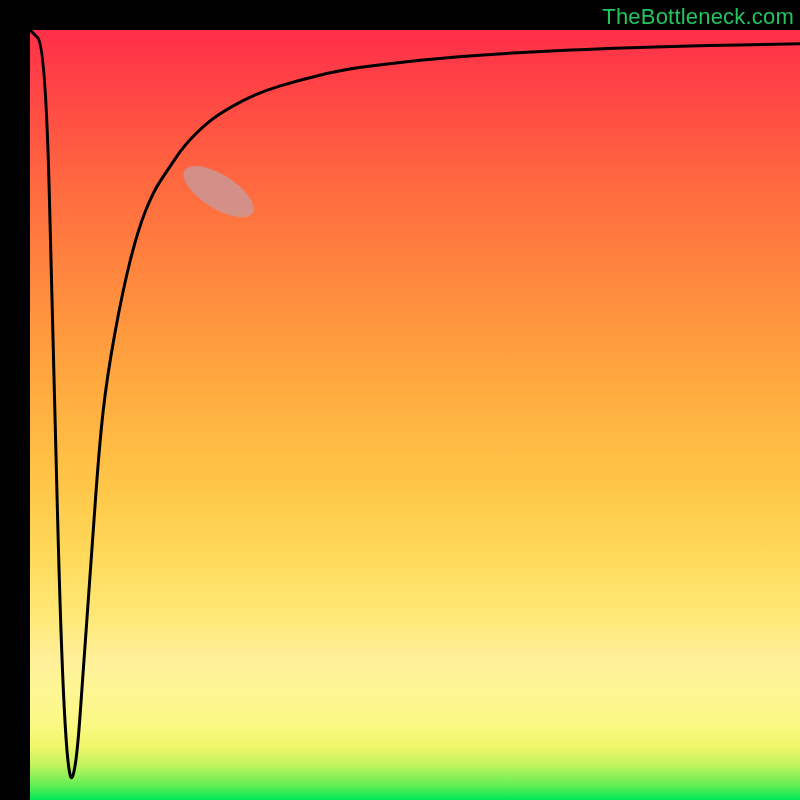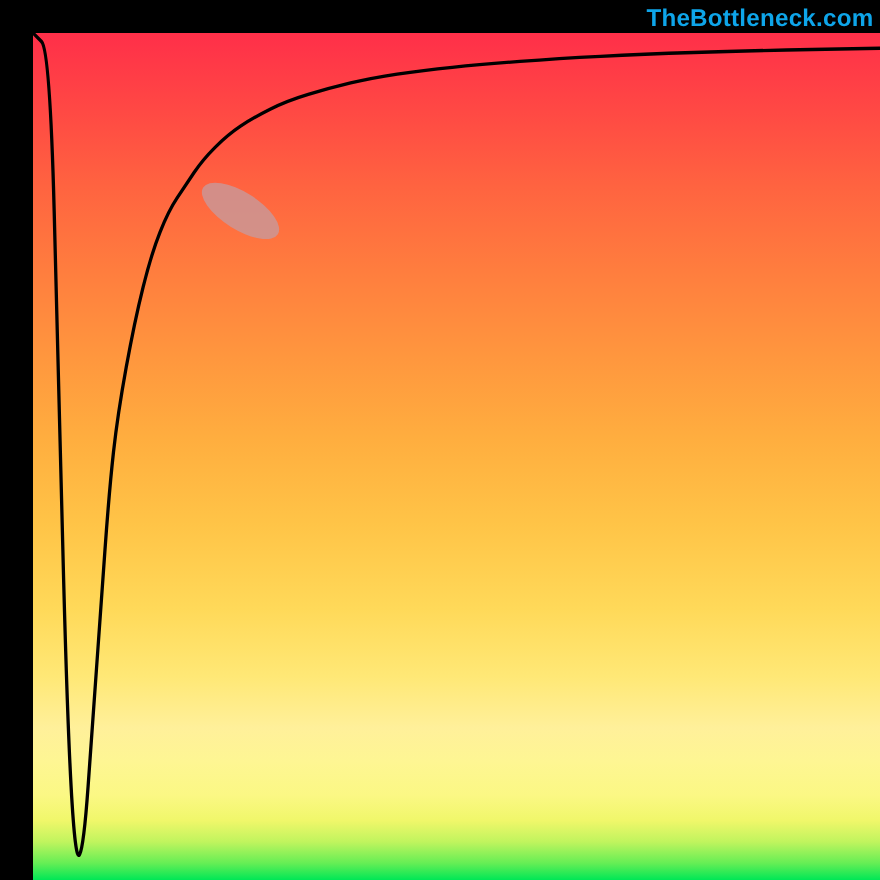--- a/index.html
+++ b/index.html
@@ -54,23 +54,23 @@
   }
   .marker {
     fill: #c79a9c;
     stroke: none;
     opacity: 0.78;
   }
   .attribution {
     position: absolute;
     top: 4px;
     right: 6px;
-    color: #0ea5e9;
+    color: #22c55e;
     font-size: 22px;
-    font-weight: 700;
+    font-weight: 400;
     letter-spacing: 0.2px;
   }
 </style>
 </head>
 <body>
 
 <div class="frame">
   <div class="plot">
     <svg class="curve" viewBox="0 0 770 770" preserveAspectRatio="none">
       <path id="curve-path" fill="none" stroke="#000" stroke-width="3" stroke-linejoin="round" stroke-linecap="round" d="M 0 0 Q 0 0 7.7 7.699999999999989 Q 15.4 15.399999999999977 19.25 161.7 Q 23.099999999999998 308 26.95 462 Q 30.8 616 34.65 685.3 Q 38.5 754.6 42.349999999999994 746.9000000000001 Q 46.199999999999996 739.2 50.05 685.3 Q 53.900000000000006 631.4 57.75 577.5 Q 61.6 523.6 65.45 469.70000000000005 Q 69.3 415.8 73.15 381.15 Q 77 346.49999999999994 84.69999999999999 304.15 Q 92.39999999999999 261.79999999999995 100.1 231 Q 107.80000000000001 200.20000000000005 115.5 180.95 Q 123.2 161.69999999999993 130.9 150.14999999999998 Q 138.6 138.60000000000002 146.3 127.05000000000001 Q 154 115.5 165.55 103.94999999999999 Q 177.1 92.39999999999998 188.65 84.69999999999999 Q 200.20000000000002 77 215.60000000000002 69.30000000000001 Q 231 61.60000000000002 250.25 55.82499999999999 Q 269.5 50.049999999999955 288.75 45.42999999999995 Q 308 40.809999999999945 331.1 37.34499999999997 Q 354.2 33.879999999999995 381.15 31.185000000000002 Q 408.1 28.49000000000001 442.75 25.795000000000016 Q 477.4 23.100000000000023 515.9 21.17500000000001 Q 554.4 19.25 600.5999999999999 17.70999999999998 Q 646.8 16.16999999999996 708.4 15.014999999999986 T 770 13.860000000000014"></path>

